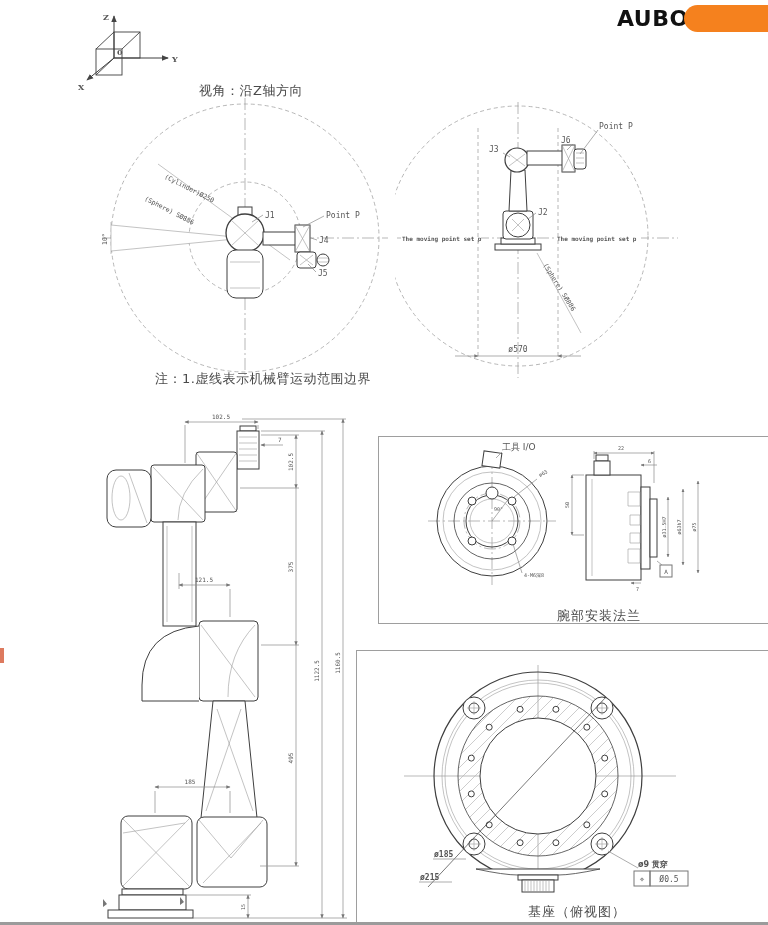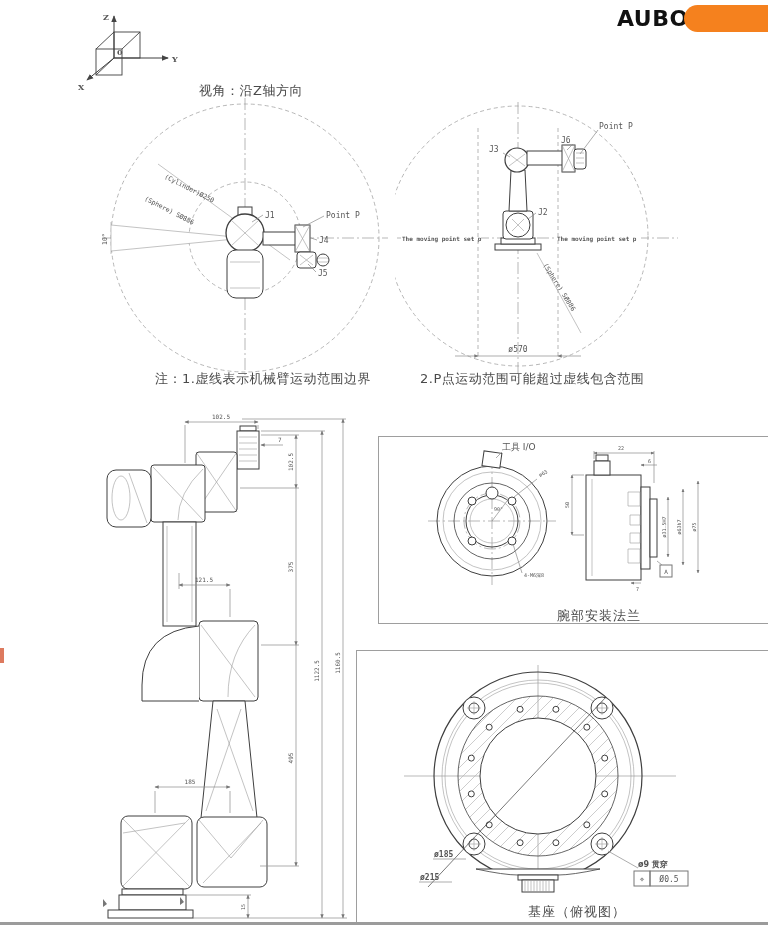--- a/index.html
+++ b/index.html
@@ -150,21 +150,20 @@
     <line x1="142" y1="155" x2="186" y2="235" class="lt"></line>
     <text transform="translate(148,167) rotate(58)" class="t65">(Sphere) SØ886</text>
 
     <line x1="60" y1="258" x2="83" y2="258" class="dim" marker-end="url(#arX)"></line>
     <line x1="186" y1="258" x2="163" y2="258" class="dim" marker-end="url(#arX)"></line>
     <line x1="83" y1="258" x2="163" y2="258" class="dim"></line>
     <text x="123" y="254" text-anchor="middle" class="t8">ø570</text>
   </svg>
 
   <div class="abs cn" style="left:133px;top:370px;margin-left:22px;">注：1.虚线表示机械臂运动范围边界</div>
-  <div class="abs cn" style="left:420px;top:370px;">2.P点运动范围可能超过虚线包含范围</div>
 
   <svg class="abs" style="left:85px;top:413px;" width="272" height="512">
     <defs>
       <marker id="arR" viewBox="0 0 8 8" refX="7" refY="4" markerWidth="6" markerHeight="6" orient="auto-start-reverse">
           <path d="M0,0.8 L8,4 L0,7.2 z" fill="#777"></path>
         </marker>
     </defs>
 
     <g>
       <rect x="155" y="13" width="16" height="5" class="lnw"></rect>

